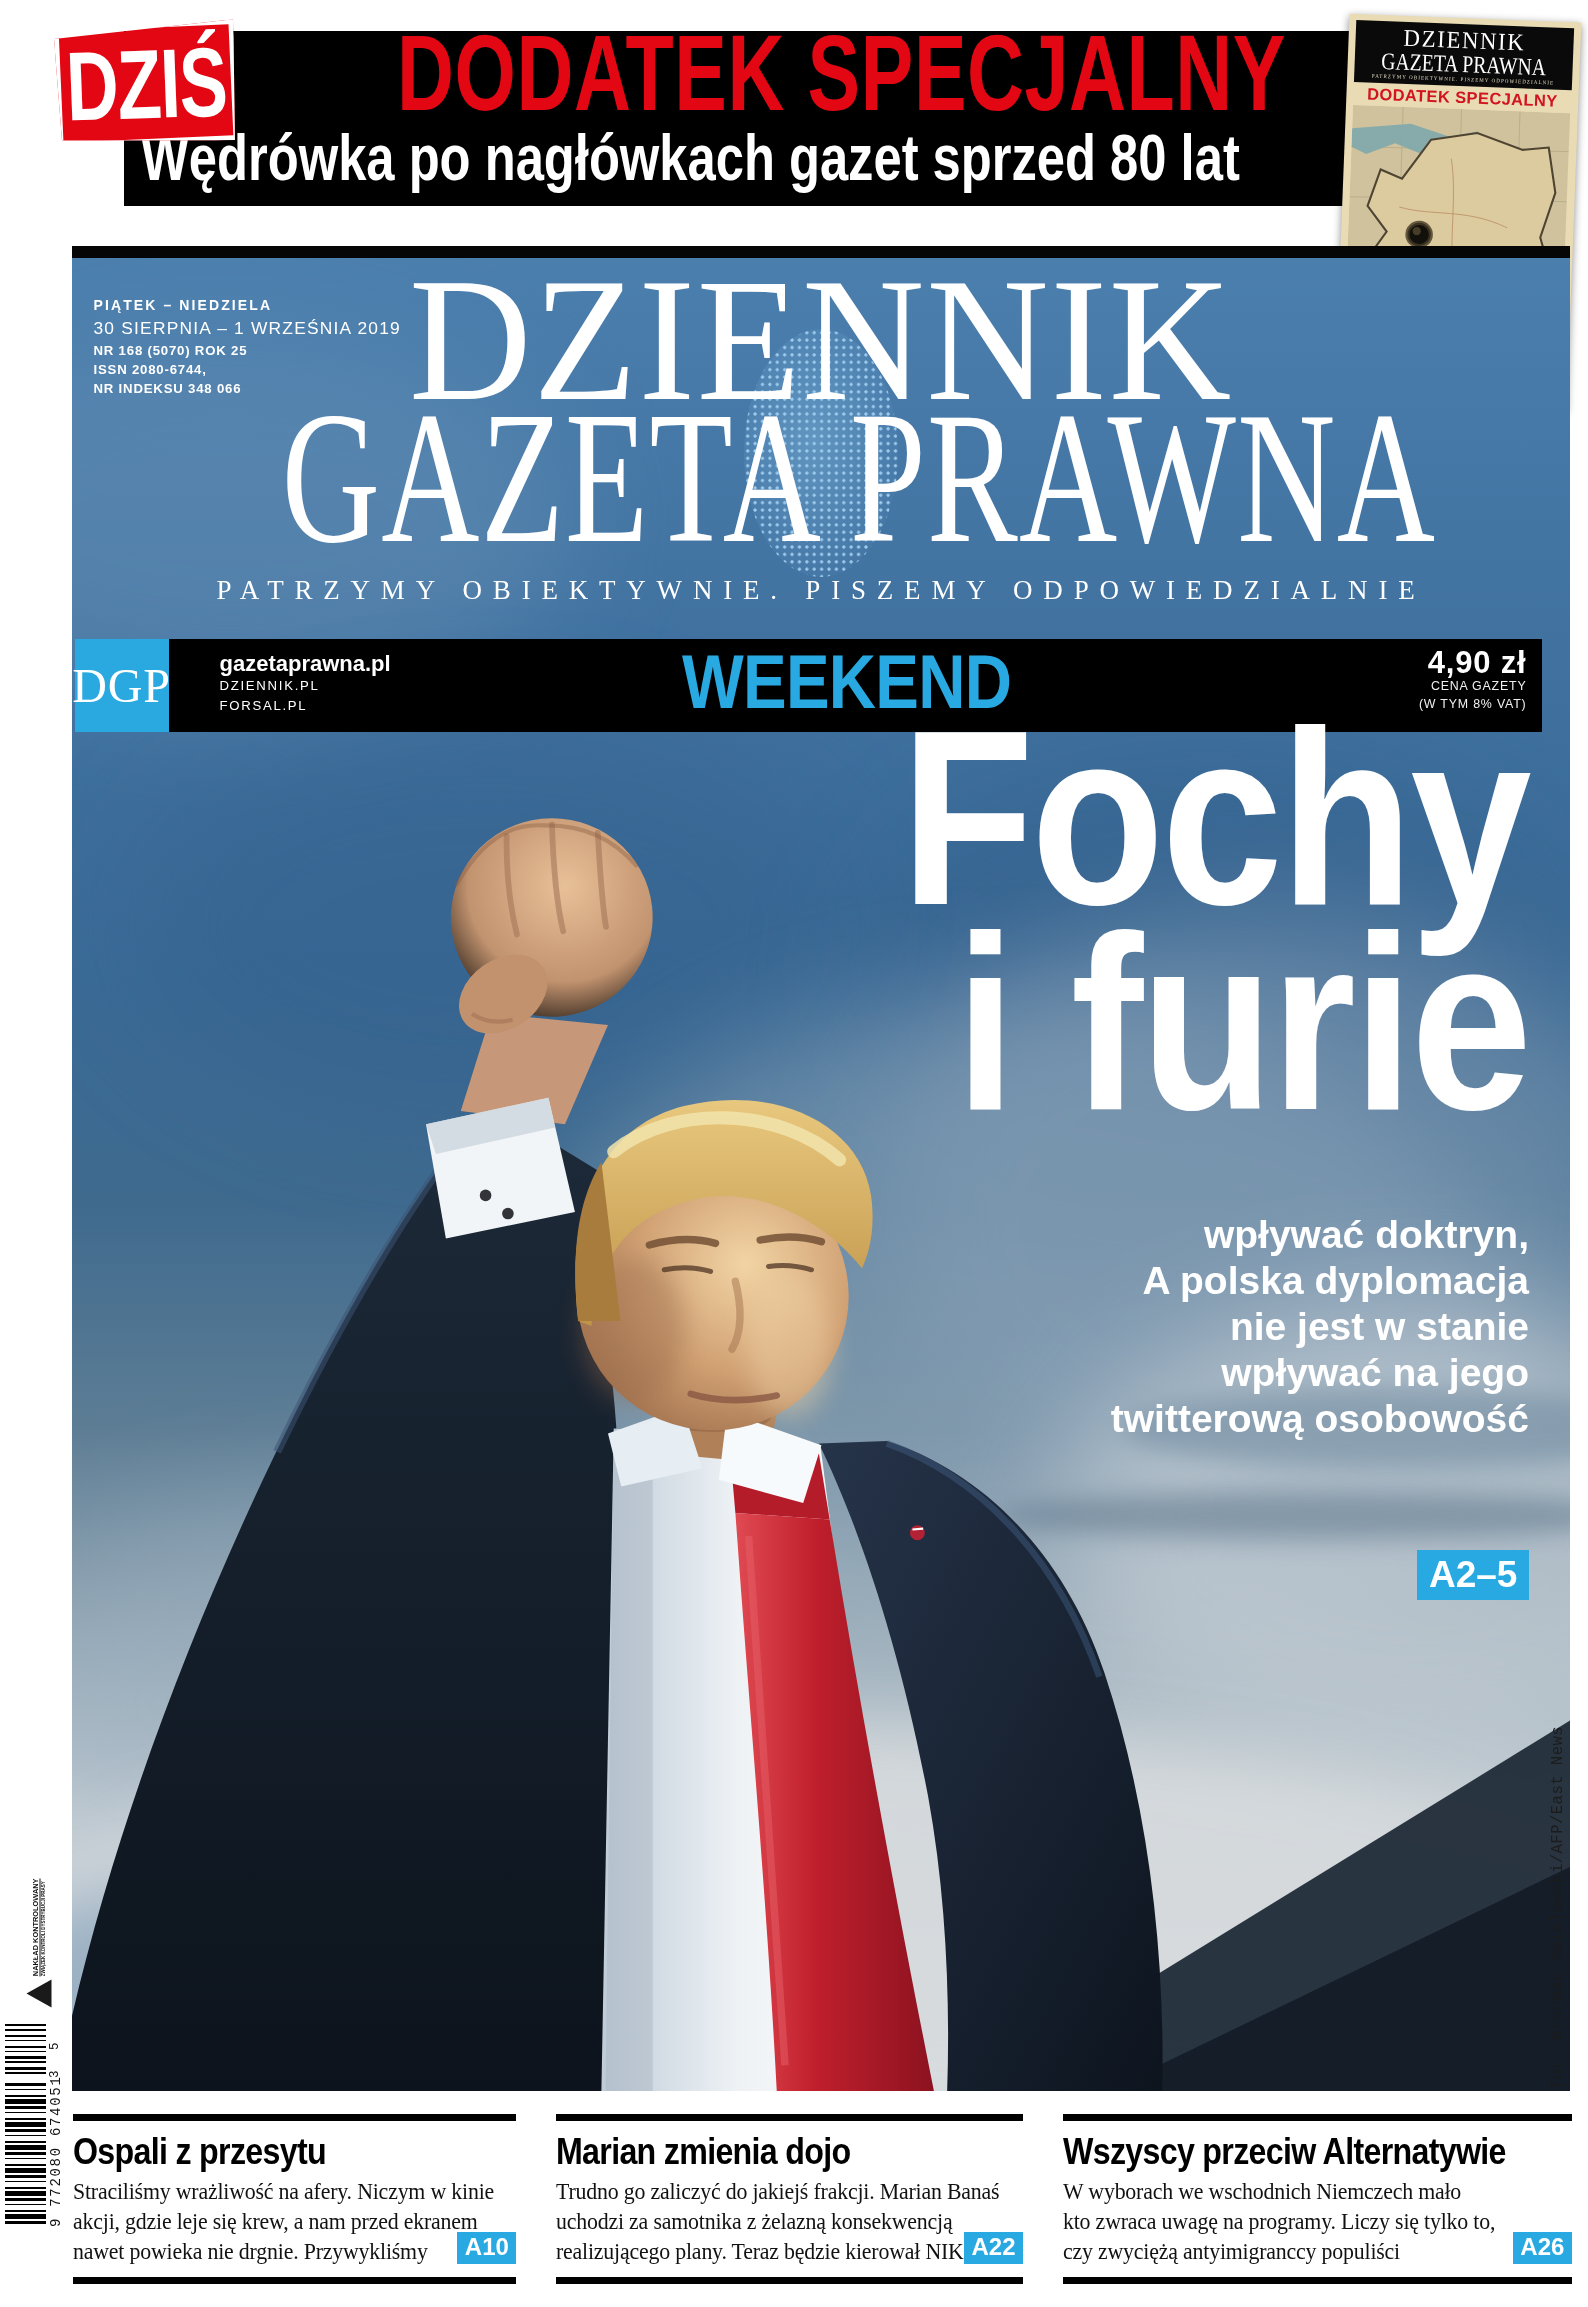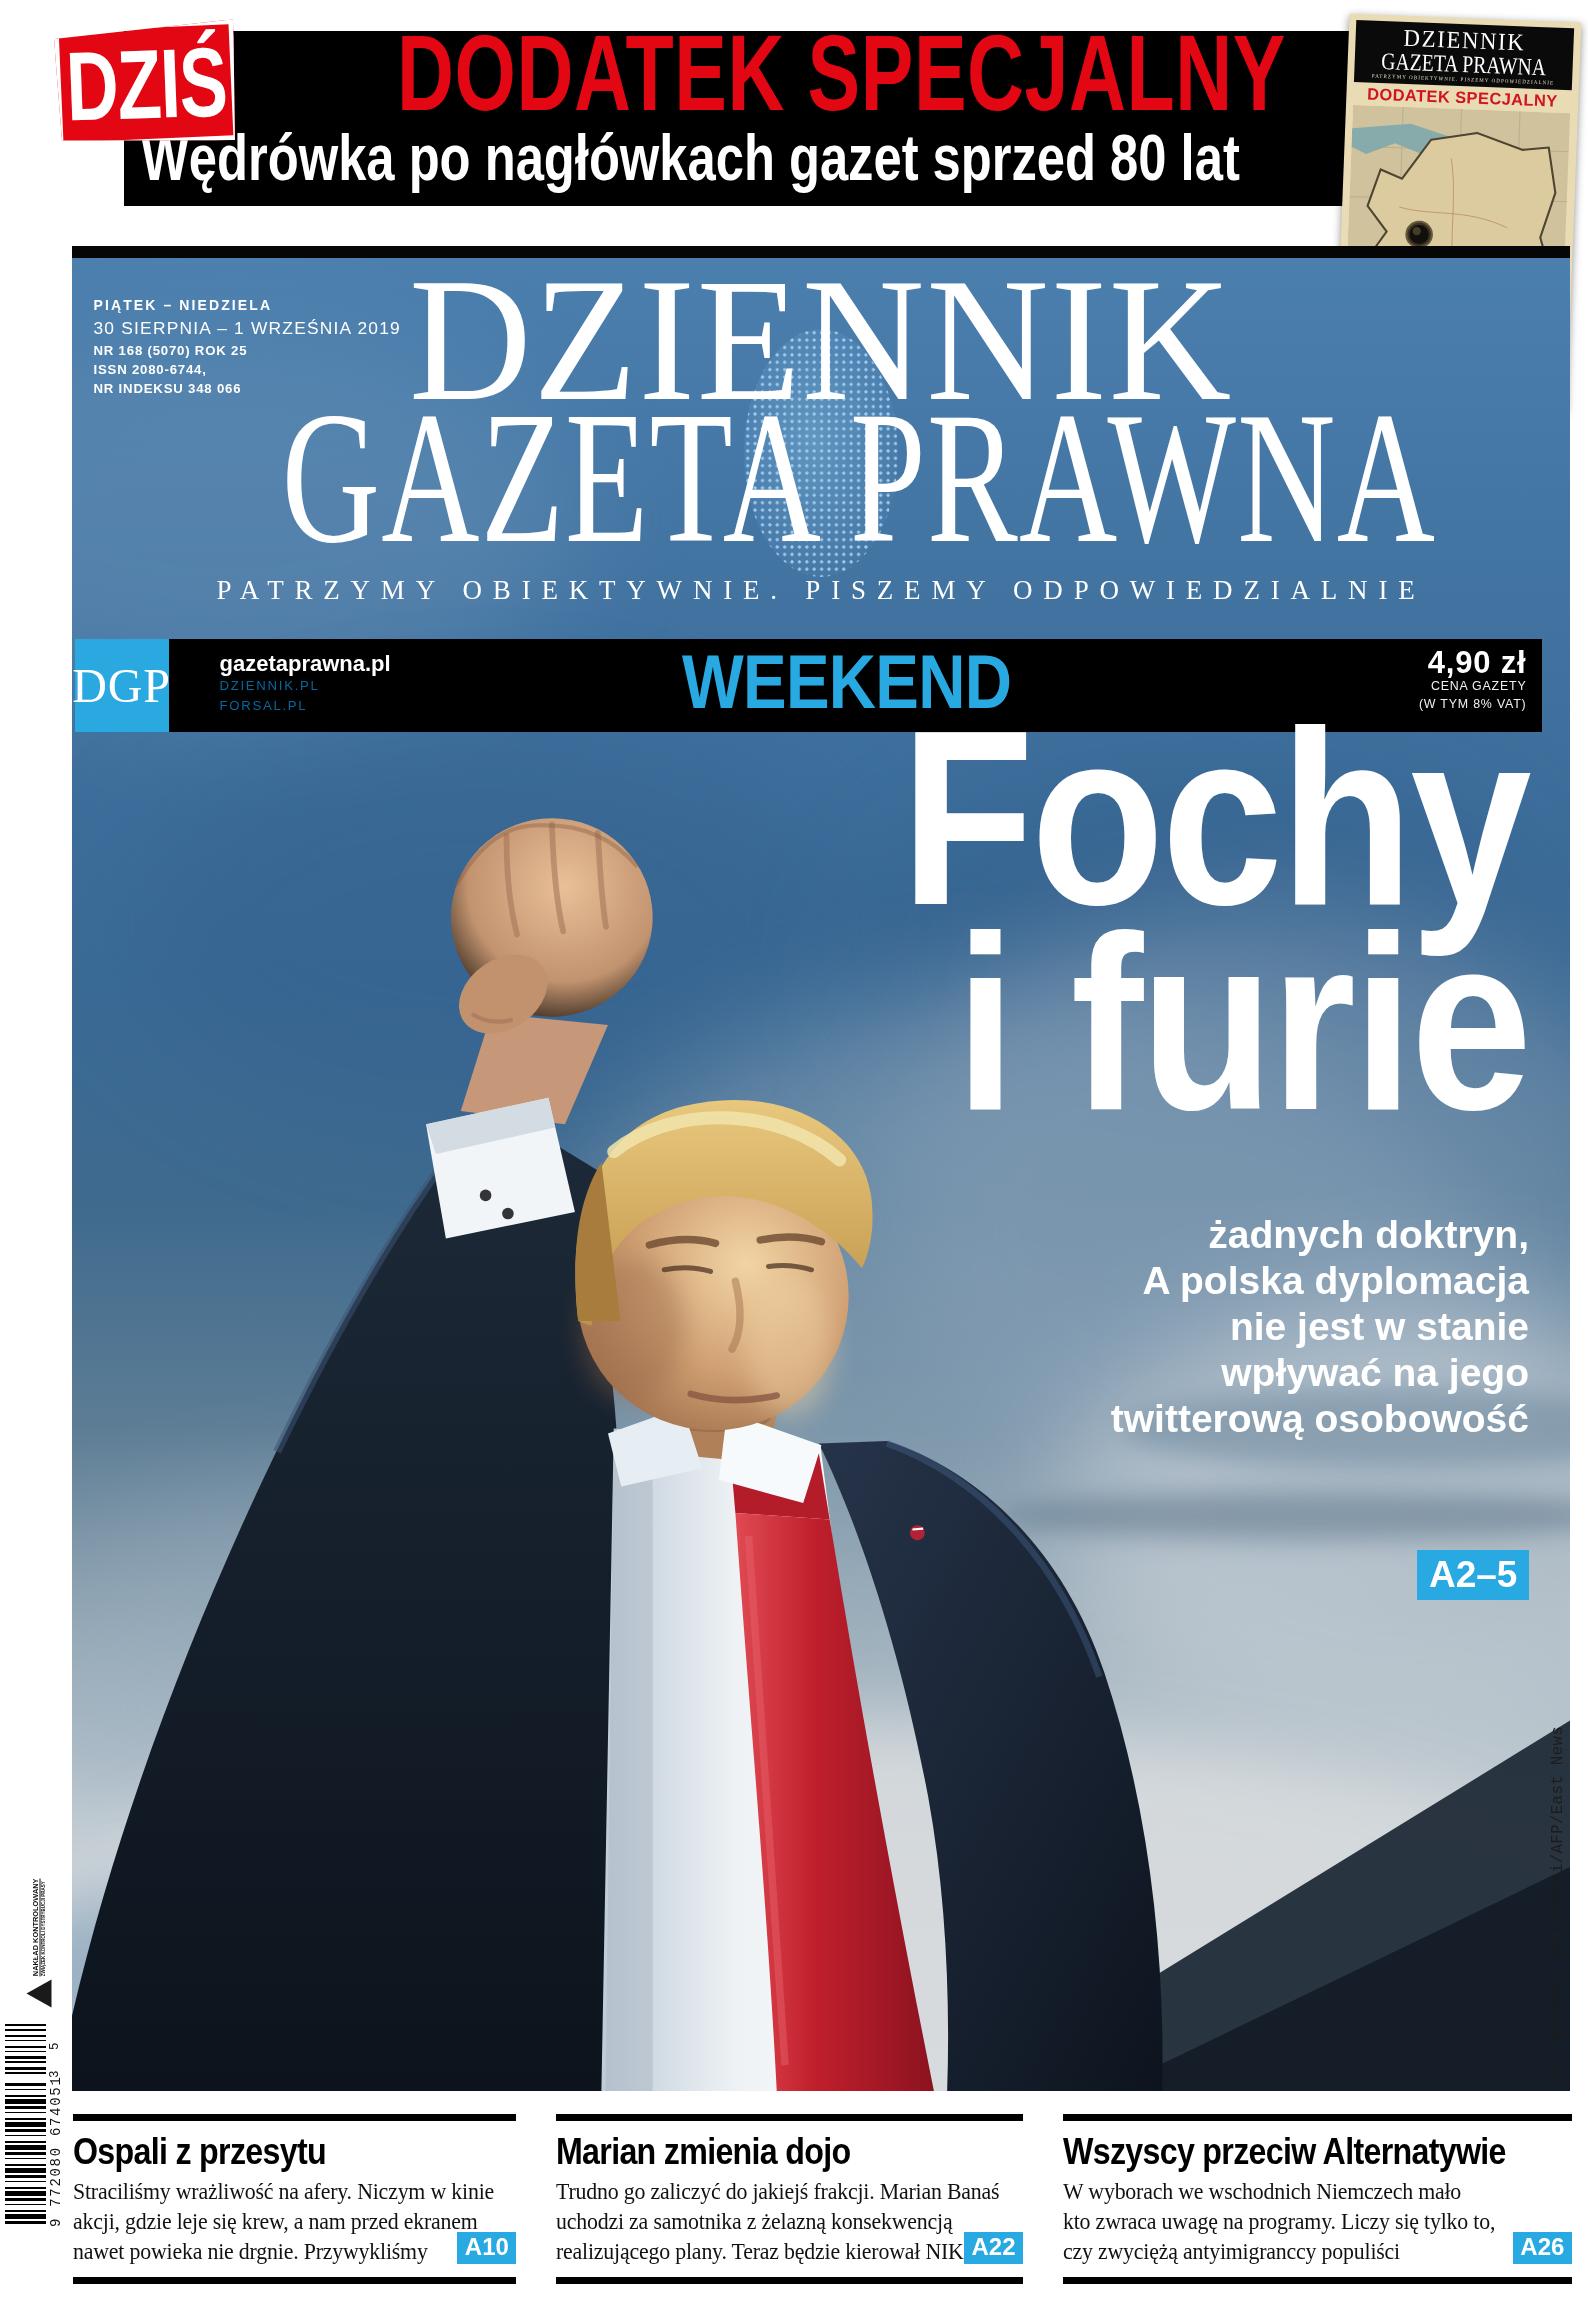--- a/index.html
+++ b/index.html
@@ -54,21 +54,21 @@
   .mast-2 { top:137px; font-size:189px; transform:scaleX(.72); letter-spacing:1.7px; }
   .mast-tagline { position:absolute; top:329px; width:100%; text-align:center; color:#fff;
                   font-family:"Liberation Serif", serif; font-size:27px; letter-spacing:10.8px; white-space:nowrap; }
   
   .info-bar { position:absolute; left:2.5px; top:393px; width:1467px; height:93px; display:flex; }
   .dgp-logo { width:94px; height:93px; background:#2aa9e0; display:flex; align-items:center; justify-content:center; }
   .dgp-logo span { font-family:"Liberation Serif", serif; color:#fff; font-size:48px; letter-spacing:0.8px; }
   .bar-rest { flex:1; background:#000; position:relative; }
   .sites { position:absolute; left:51px; top:11.6px; color:#fff; }
   .site-1 { font-size:22px; font-weight:bold; line-height:25px; }
-  .site-2 { font-size:13.2px; letter-spacing:1.7px; line-height:20px; color:#0369a1; }
+  .site-2 { font-size:13.2px; letter-spacing:1.7px; line-height:20px; color:#ffffff; }
   .weekend { position:absolute; left:513px; top:5px; color:#29a9e1; font-size:76px; font-weight:bold; line-height:1;
              letter-spacing:-0.8px; transform:scaleX(.86); transform-origin:left top; white-space:nowrap; }
   .price { position:absolute; right:15px; top:8.3px; text-align:right; color:#fff; }
   .price-main { font-size:31px; font-weight:bold; line-height:31px; letter-spacing:0.8px; }
   .price-note { font-size:12.4px; line-height:17.4px; letter-spacing:0.8px; color:#f0f0f0; }
   
   .hl { position:absolute; right:41px; color:#fff; font-weight:bold; line-height:1; white-space:nowrap;
         font-size:248px; transform:scaleX(.88); transform-origin:right top; letter-spacing:-3.3px; }
   .hl-1 { top:448px; }
   .hl-2 { top:653px; }
@@ -326,21 +326,21 @@
           <div class="price-note">CENA GAZETY</div>
           <div class="price-note">(W TYM 8% VAT)</div>
         </div>
       </div>
     </div>
 
     <div class="hl hl-1">Fochy</div>
     <div class="hl hl-2">i furie</div>
 
     <div class="deck">
-      <div>żadnych doktryn,</div>
+      <div>wpływać doktryn,</div>
       <div>A polska dyplomacja</div>
       <div>nie jest w stanie</div>
       <div>wpływać na jego</div>
       <div>twitterową osobowość</div>
     </div>
     <div class="page-ref">A2–5</div>
   </div>
 
   <div class="photo-credit">fot. Brendan Smialowski/AFP/East News</div>
 

